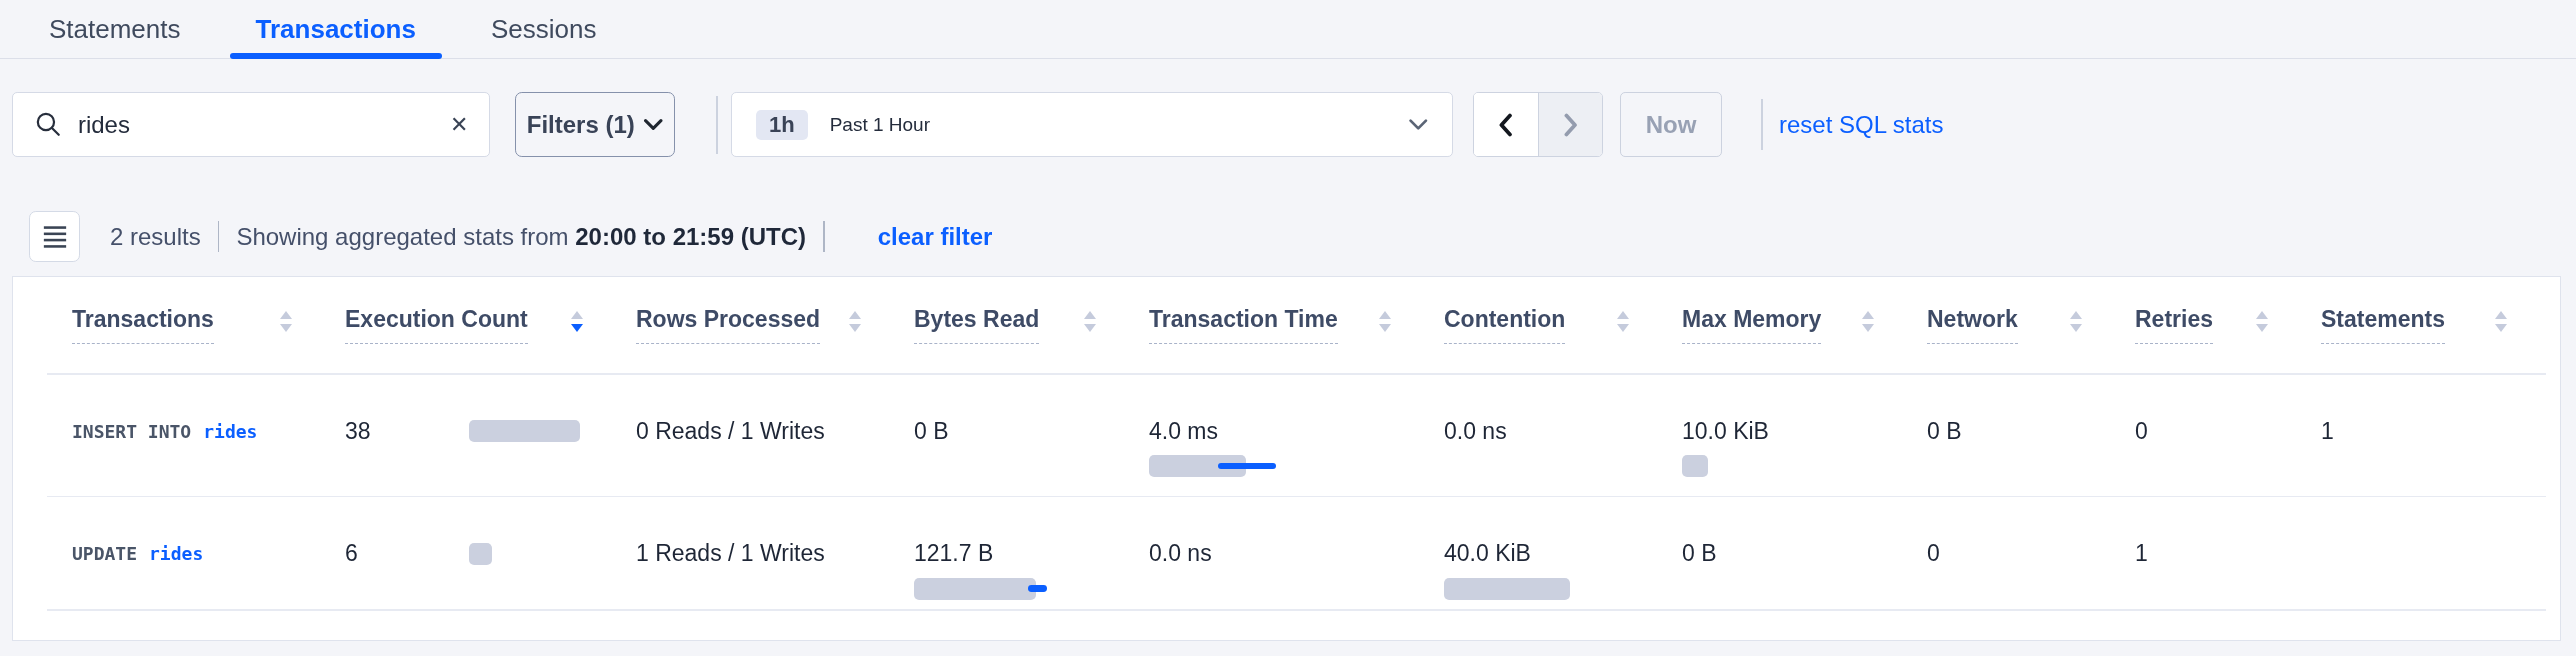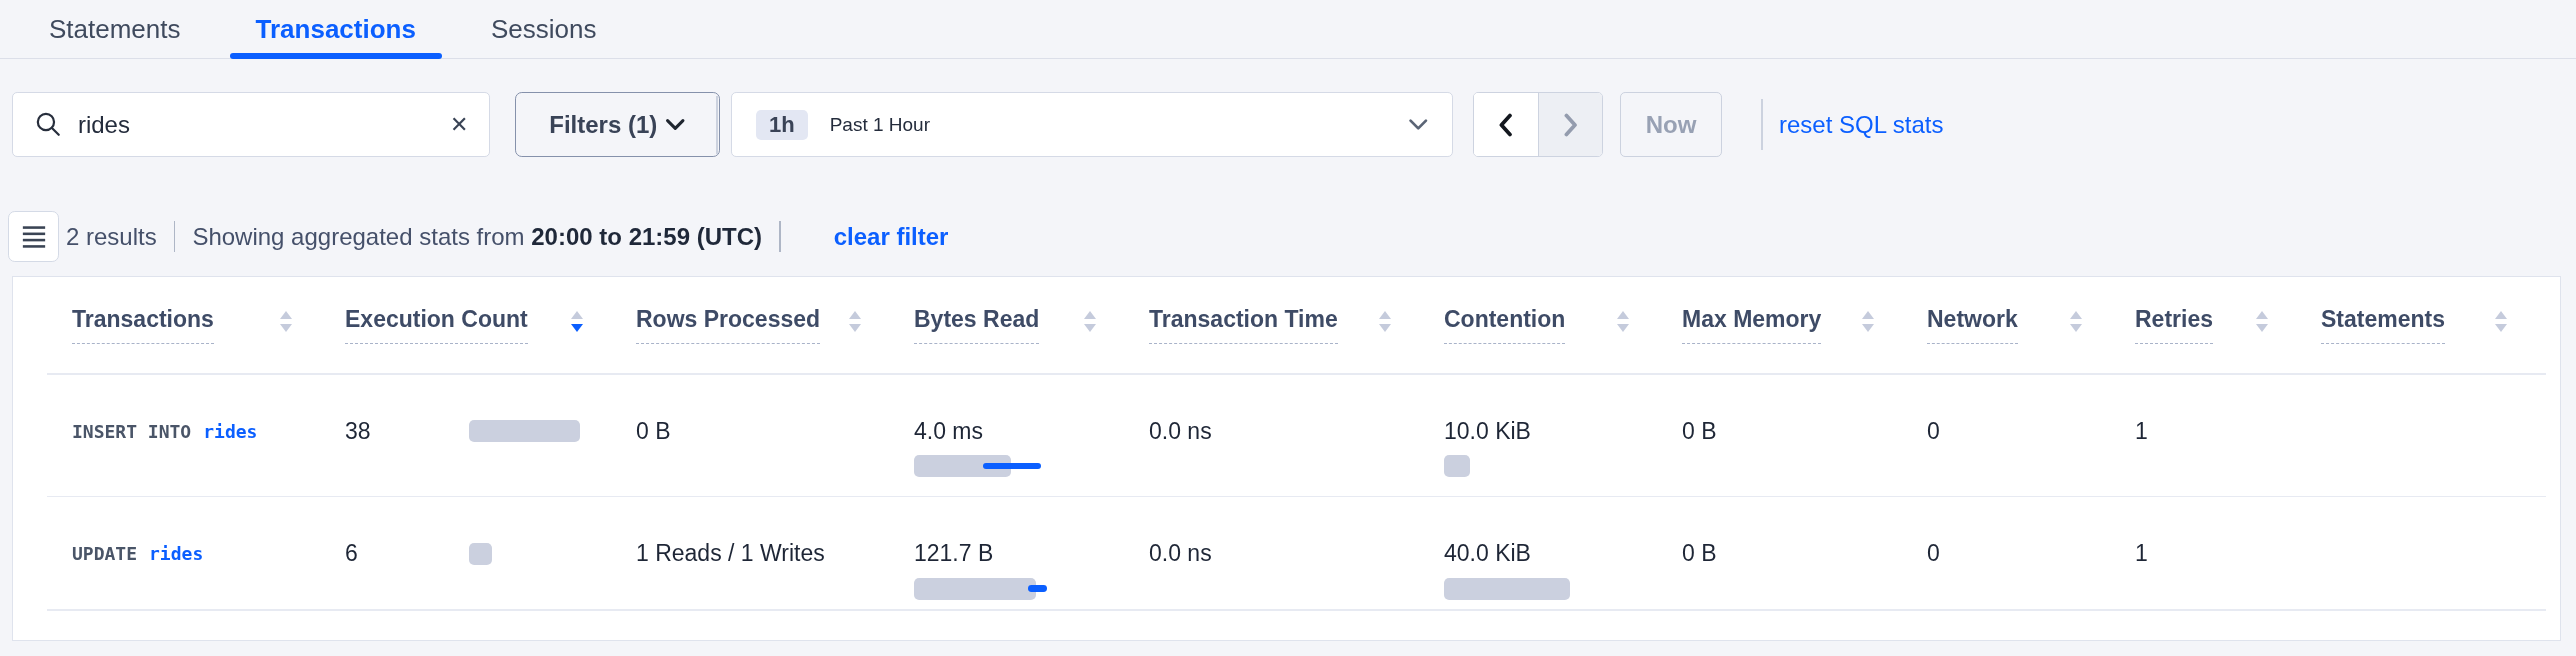--- a/index.html
+++ b/index.html
@@ -32,21 +32,21 @@
 
   
   .ctrl{ position:absolute; top:92px; height:65px; }
   .search-box{ left:12px; width:478px; background:#fff; border:1.7px solid var(--border);
         border-radius:5.1px; display:flex; align-items:center; padding:0 20.5px; gap:15.4px; }
   .search-box svg{ flex:0 0 auto; }
   .search-input{ flex:1; border:none; outline:none; font-size:24px; color:var(--dark);
         font-family:"Liberation Sans", sans-serif; background:transparent; }
   .clear-x{ font-size:22px; color:#394355; cursor:pointer; line-height:1; }
 
-  .filters-btn{ left:515px; width:205px; border:1.7px solid #8591ab; border-radius:6.8px;
+  .filters-btn{ left:515px; width:160px; border:1.7px solid #8591ab; border-radius:6.8px;
         display:flex; align-items:center; justify-content:center; gap:8px;
         font-size:24px; font-weight:600; color:#394357; cursor:pointer; background:transparent; }
 
   .vdiv{ position:absolute; width:1.7px; background:#ccd2df; }
   .vdiv.d1{ left:716px; top:96px; height:58px; }
   .vdiv.d2{ left:1761px; top:99px; height:51px; }
 
   .timepicker{ left:731px; width:722px; background:#fff; border:1.7px solid var(--border);
         border-radius:5.1px; display:flex; align-items:center; padding:0 24px; gap:22px; cursor:pointer; }
   .time-badge{ background:#e3e7f3; border-radius:5.1px; padding:2px 13px; font-size:22px;
@@ -60,22 +60,22 @@
   .pag-btn.next{ color:#949cae; background:#edeff4; }
 
   .now-btn{ left:1620px; width:102px; border:1.7px solid #ccd2df; border-radius:5.1px;
         display:flex; align-items:center; justify-content:center;
         font-size:24px; font-weight:600; color:var(--muted); background:transparent; }
 
   .reset-link{ left:1779px; display:flex; align-items:center; font-size:24px;
         color:var(--blue); font-weight:500; cursor:pointer; }
 
   
-  .results-bar{ position:absolute; top:211px; left:8px; height:51px;
-        display:flex; align-items:center; gap:7px; }
+  .results-bar{ position:absolute; top:211px; left:29px; height:51px;
+        display:flex; align-items:center; gap:30px; }
   .columns-btn{ width:51px; height:51px; background:#fff; border:1.7px solid #d4dae6;
         border-radius:6.8px; display:flex; align-items:center; justify-content:center; cursor:pointer; }
   .results-text{ font-size:24px; color:var(--slate); display:flex; align-items:center; gap:17px; }
   .pipe{ width:1.7px; height:31px; background:#aeb6c6; }
   .range-bold{ font-weight:700; color:#1f2839; }
   .clear-filter{ color:var(--blue); font-weight:600; cursor:pointer;margin-left:36px; }
 
   
   .card{ position:absolute; left:12px; top:276px; width:2549px; background:#fff;
          border:1.7px solid #dfe3ed; }
@@ -270,20 +270,25 @@
       </div>
     </div>
     <div class="cell">
       <div class="value-line">
         <span class="num-slot">38</span>
         <span class="bar" style="width: 111px;"></span>
       </div>
     </div>
     <div class="cell">
       <div class="value-line">
+          <span>0 Reads / 1 Writes</span>
+        </div>
+    </div>
+    <div class="cell">
+      <div class="value-line">
           <span>0 B</span>
         </div>
     </div>
     <div class="cell">
       <div class="value-line">
           <span>4.0 ms</span>
         </div>
       <div class="bar-wrap">
         <div class="bar" style="width: 97px;"></div>
         <div class="blue-pill" style="width: 58px; left: 69px;"></div>

